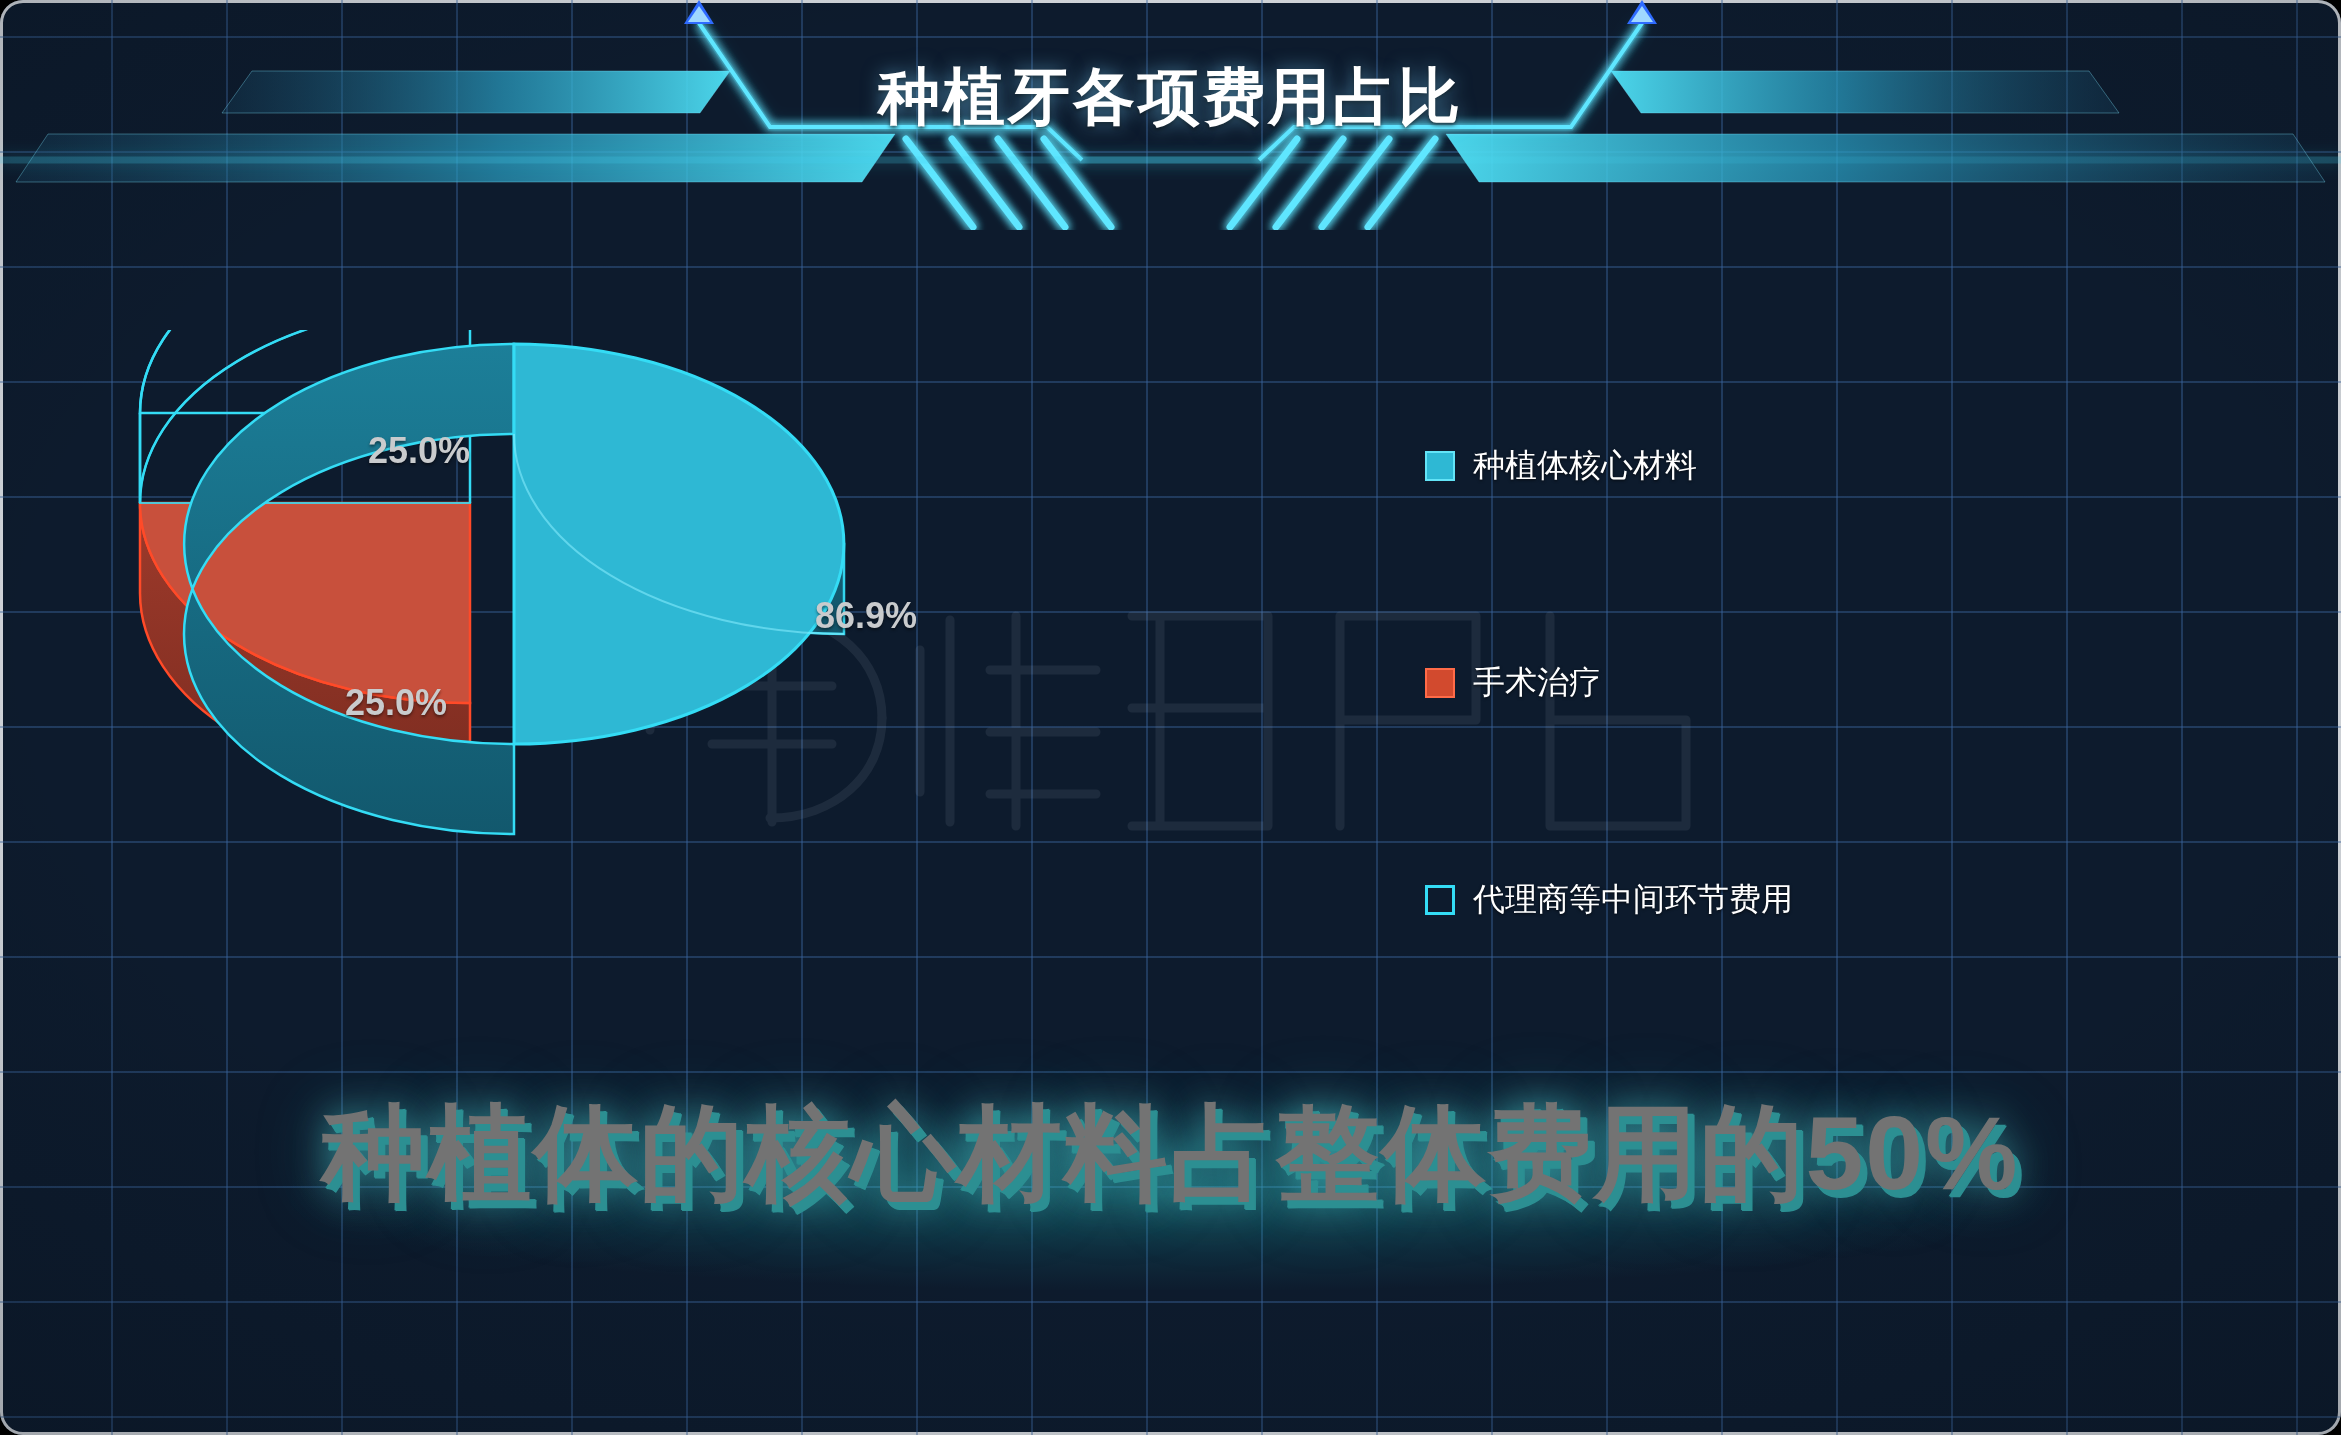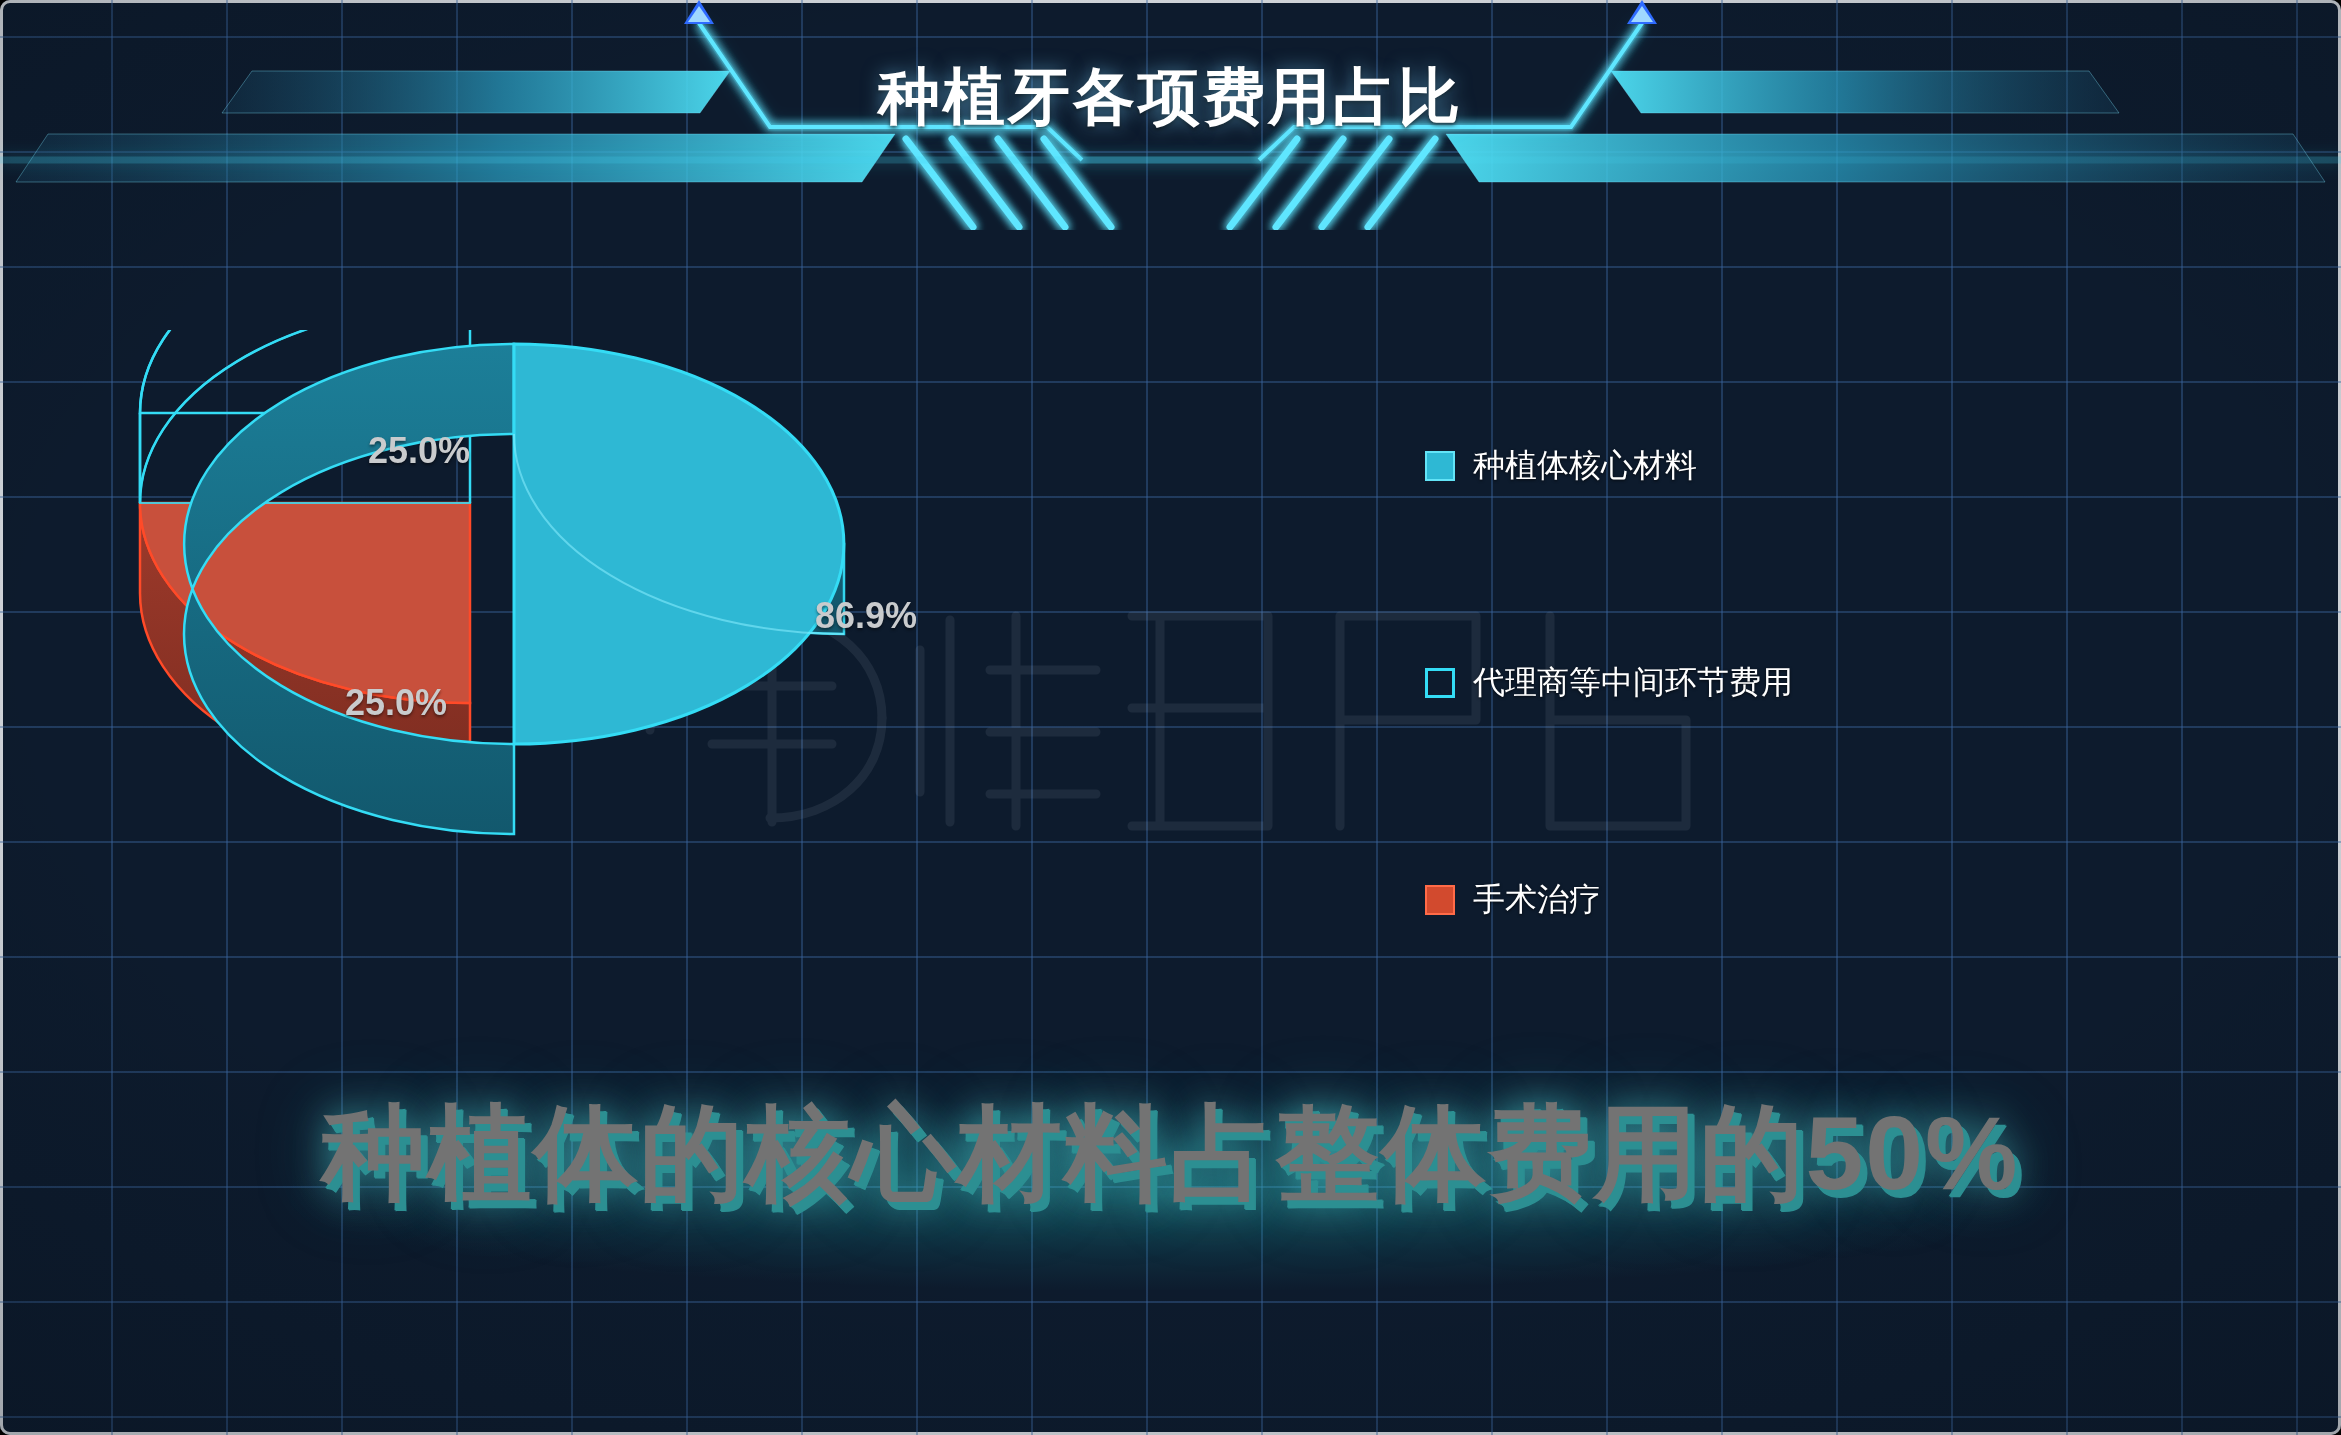--- a/index.html
+++ b/index.html
@@ -2,21 +2,21 @@
 <html><head>
 <meta charset="utf-8">
 <style>
   html,body{margin:0;padding:0;background:#000;}
   body{width:2341px;height:1435px;overflow:hidden;
        font-family:"Liberation Sans","DejaVu Sans",sans-serif;}
 
   
   #root{position:relative;width:2341px;height:1435px;background:#000;}
   #panel{position:absolute;left:0;top:0;width:2341px;height:1435px;
-         border-radius:10px;overflow:hidden;
+         border-radius:23px;overflow:hidden;
          background:#0d1b2d;
          box-shadow:inset 0 0 0 3px rgba(225,228,232,.92);}
 
   
   .grid{position:absolute;inset:0;
         background-image:
           linear-gradient(to right, rgba(58,102,160,.42) 2px, transparent 2px),
           linear-gradient(to bottom, rgba(58,102,160,.42) 2px, transparent 2px);
         background-size:115px 115px;
         background-position:-4px 36px;}
@@ -200,27 +200,27 @@
       <div class="plabel b">25.0%</div>
       <div class="plabel c">86.9%</div>
     </div>
 
     <div class="legend">
       <div class="lrow">
         <span class="sw" style="background:#2eb8d4;border:2px solid #63e4f7;"></span>
         <span class="ltx">种植体核心材料</span>
       </div>
       <div class="lrow">
+        <span class="sw" style="background:#d24a2e;border:2px solid #ff6b48;"></span>
+        <span class="ltx">手术治疗</span>
+      </div>
+      <div class="lrow">
         <span class="sw" style="background:transparent;border:3px solid #34dcf5;"></span>
         <span class="ltx">代理商等中间环节费用</span>
       </div>
-      <div class="lrow">
-        <span class="sw" style="background:#d24a2e;border:2px solid #ff6b48;"></span>
-        <span class="ltx">手术治疗</span>
-      </div>
     </div>
 
     <div class="capglow"></div>
     <div class="capwrap">
       <span class="caption">种植体的核心材料占整体费用的50%</span>
     </div>
 
   </div>
 </div>
 

